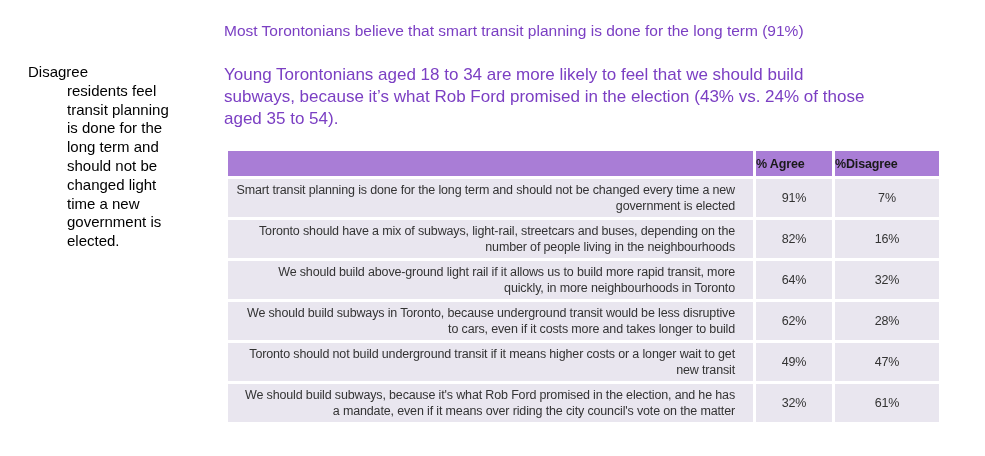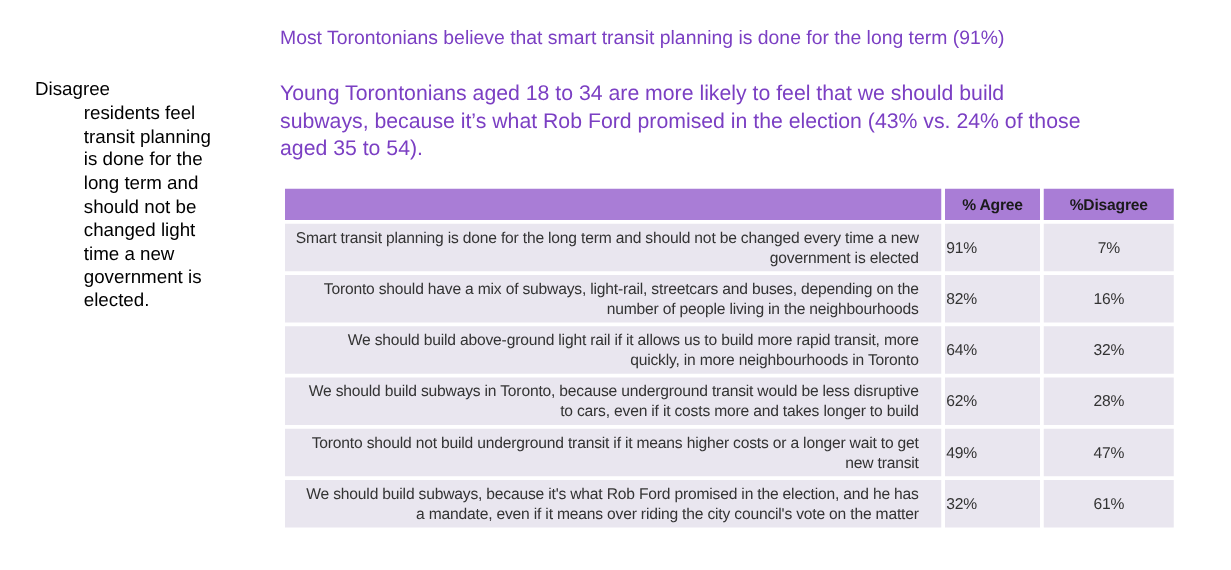--- a/index.html
+++ b/index.html
@@ -48,40 +48,40 @@
     border-spacing: 3px;
     table-layout: fixed;
     letter-spacing: -0.15px;
   }
   table.survey th {
     background: #a97dd6;
     height: 25px;
     font-size: 12.5px;
     font-weight: bold;
     color: #1a1a1a;
-    text-align: center;
+    text-align: left;
     vertical-align: middle;
     padding: 0;
   }
   table.survey td {
     background: #e9e6ef;
     height: 38px;
     box-sizing: border-box;
     font-size: 12.5px;
     color: #333333;
     vertical-align: middle;
   }
   td.statement-cell {
     width: 525px;
     padding: 3px 18px 3px 8px;
     line-height: 16px;
     text-align: right;
   }
   th.col-statement { width: 525px; }
-  th.col-agree, td.agree-cell { width: 76px; }
+  th.col-agree, td.agree-cell { width: 76px; text-align: center; }
   th.col-disagree, td.disagree-cell { width: 104px; text-align: center; }
 </style>
 </head>
 <body>
 
 <div class="note">
   <div class="note-line">Disagree</div>
   <div class="note-line">residents feel</div>
   <div class="note-line">transit planning</div>
   <div class="note-line">is done for the</div>

